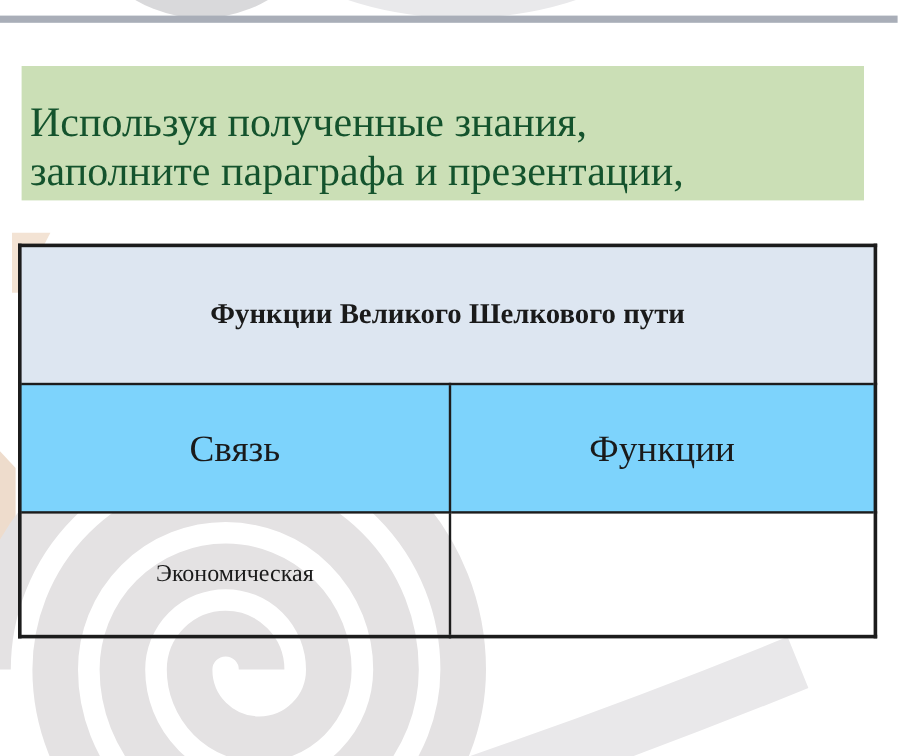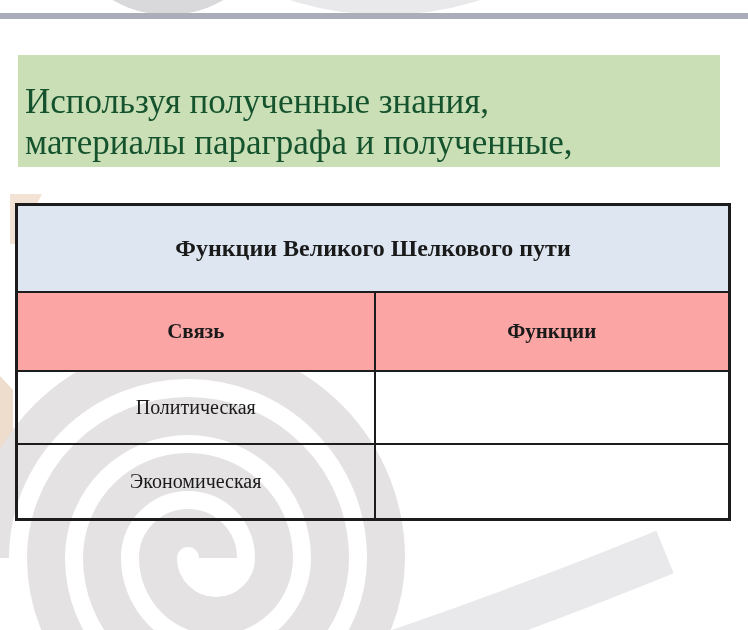--- a/index.html
+++ b/index.html
@@ -24,29 +24,29 @@
   }
   .title-line{white-space:nowrap;}
   table.silk-table{
     position:absolute;left:15px;top:203px;z-index:2;
     width:713px;border-collapse:collapse;table-layout:fixed;
     border:3px solid #1c1c1c;
   }
   table.silk-table td{
     border:2px solid #1c1c1c;
     text-align:center;vertical-align:middle;
-    padding:0;
+    padding:14px;
   }
   td.thead{
     background:#dde6f1;height:85px;
     font-weight:bold;font-size:24px;
   }
   td.subhead{
-    background:#fca5a5;height:77px;
-    font-weight:bold;font-size:21px;
+    background:#7dd3fc;height:77px;
+    font-weight:normal;font-size:31px;
   }
   td.rowlabel{background:transparent;font-size:20px;}
   td.answer{background:transparent;}
   tr.r1 td{height:71px;}
   tr.r2 td{height:73px;margin-left:32px;}
   tr.r3 td{height:74px;}
 </style>
 </head>
 <body>
 
@@ -71,40 +71,36 @@
 
     <path d="M 390 655 Q 535 605 665 552" fill="none" stroke="#e9e8ea" stroke-width="46"></path>
   </svg>
 
   <div class="top-bar"></div>
 
   <div class="title-highlight"></div>
 
   <div class="slide-title">
     <div class="title-line">Используя полученные знания,</div>
-    <div class="title-line">материалы параграфа и полученные,</div>
+    <div class="title-line">заполните параграфа и презентации,</div>
   </div>
 
   <table class="silk-table">
     <colgroup>
       <col style="width:358px">
       <col style="width:355px">
     </colgroup>
     <tbody>
       <tr>
         <td class="thead" colspan="2">Функции Великого Шелкового пути</td>
       </tr>
       <tr>
         <td class="subhead">Связь</td>
         <td class="subhead">Функции</td>
       </tr>
-      <tr class="r1">
-        <td class="rowlabel">Политическая</td>
-        <td class="answer"></td>
-      </tr>
       <tr class="r2">
         <td class="rowlabel">Экономическая</td>
         <td class="answer"></td>
       </tr>
     </tbody>
   </table>
 
 </div>
 
 </body></html>

